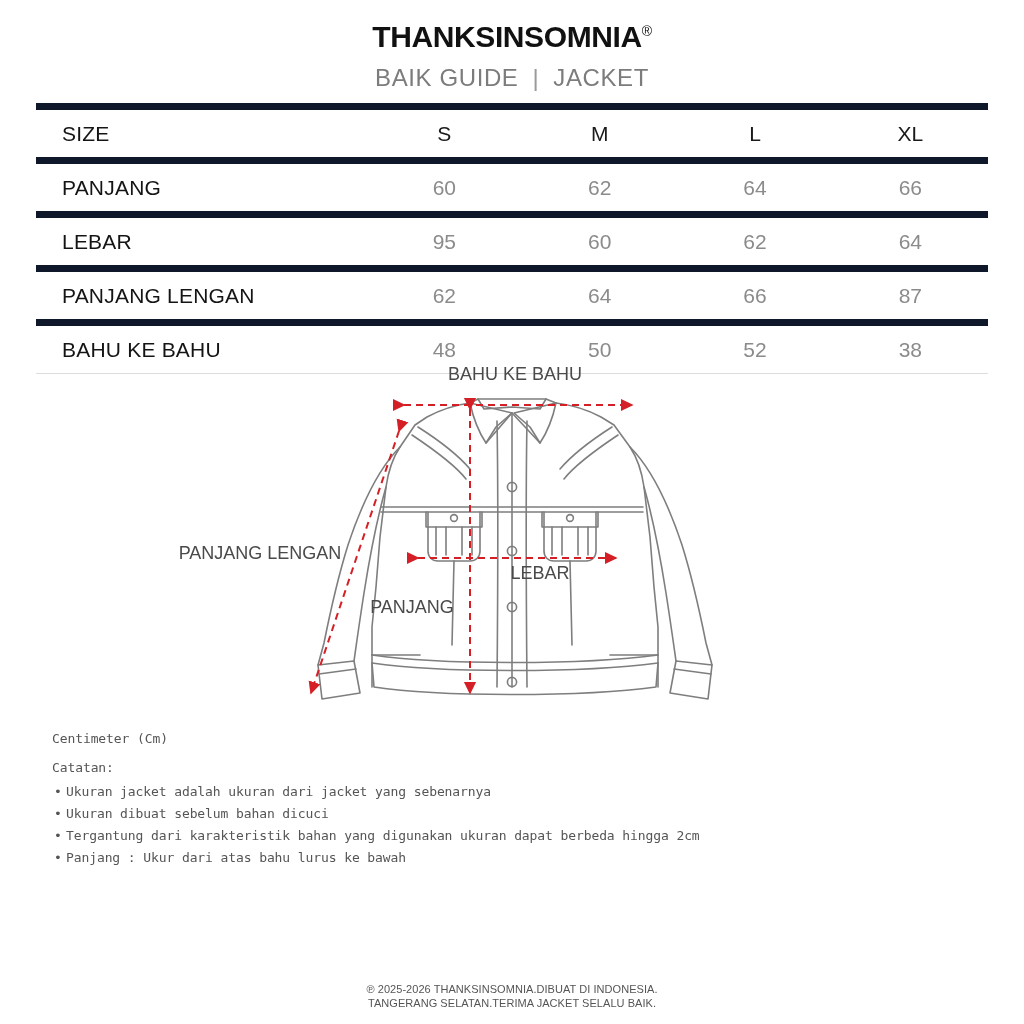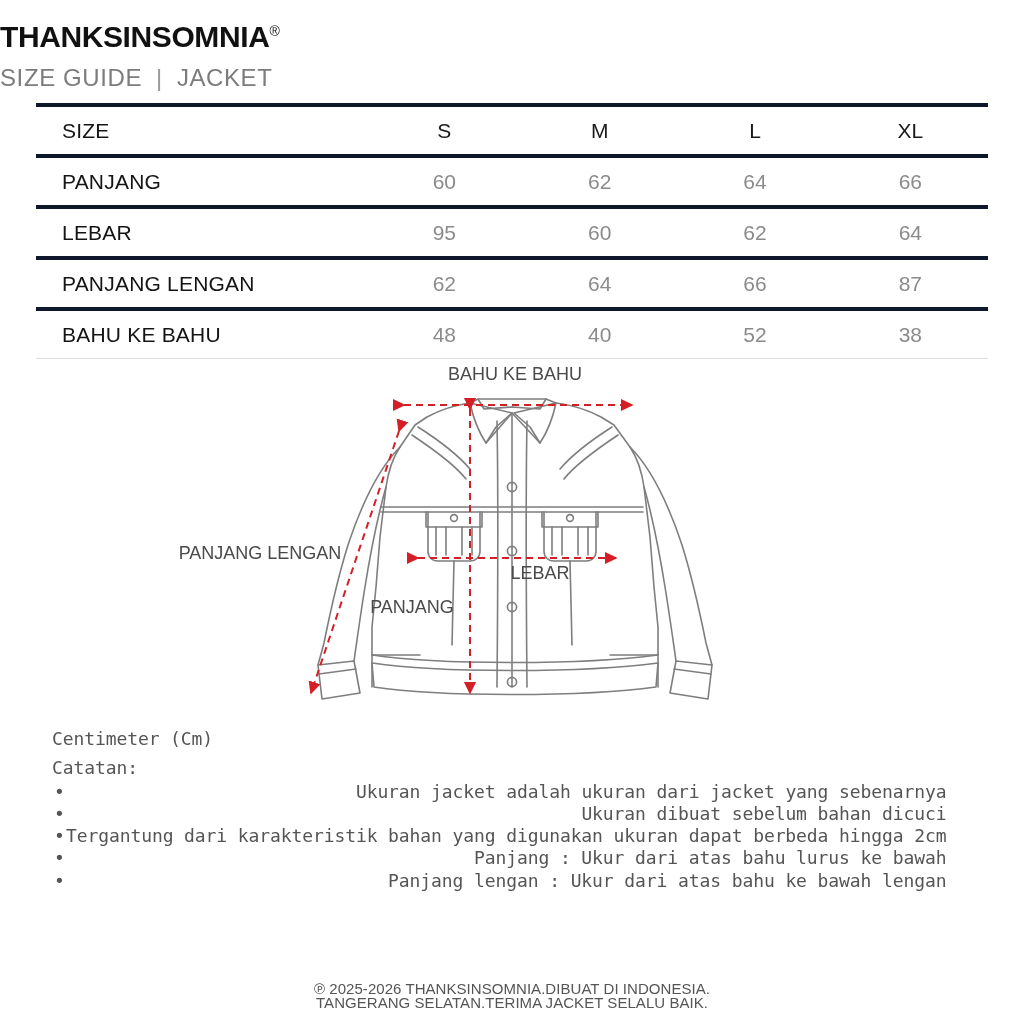--- a/index.html
+++ b/index.html
@@ -12,21 +12,21 @@
     width: 1024px;
     height: 1024px;
     position: relative;
     font-family: "Liberation Sans", sans-serif;
     color: #1a1a1a;
     overflow: hidden;
   }
 
   
   .header {
-    text-align: left;
+    text-align: center;
     padding-top: 22px;
   }
   .brand {
     font-size: 30px;
     font-weight: bold;
     letter-spacing: -0.4px;
     color: #111111;
     line-height: 1;
     display: inline-block;
     position: relative;
@@ -52,21 +52,21 @@
   
   .size-table {
     position: absolute;
     left: 36px;
     top: 103px;
     width: 952px;
     border-collapse: collapse;
     table-layout: fixed;
   }
   .size-table tr {
-    border-top: 4px solid #0f172a;
+    border-top: 7px solid #0f172a;
   }
   .size-table tr:last-child {
     border-bottom: 1px solid #dddddd;
   }
   .size-table td, .size-table th {
     height: 47px;
     padding: 0;
     font-weight: normal;
     text-align: center;
     font-size: 21px;
@@ -97,64 +97,63 @@
     height: 370px;
   }
   .diagram svg { display: block; }
 
   
   .notes {
     position: absolute;
     left: 52px;
     top: 728px;
     font-family: "DejaVu Sans Mono", "Liberation Mono", monospace;
-    font-size: 18px;
+    font-size: 13px;
     color: #555555;
     line-height: 22.3px;
     letter-spacing: -0.1px;
   }
   .notes .unit { margin-bottom: 7px; }
   .notes .catatan { margin-bottom: 1px; }
   .notes ul {
     list-style: none;
     margin: 0;
     padding: 0;
-    text-align: right;
   }
   .notes li {
     white-space: pre;
     padding-left: 14px;
     position: relative;
   }
   .notes li::before {
     content: "\2022";
     position: absolute;
     left: 2px;
     top: 0;
   }
 
   
   .footer {
     position: absolute;
     left: 0;
     bottom: 14px;
     width: 1024px;
     text-align: center;
-    font-size: 15px;
+    font-size: 11px;
     color: #555555;
     line-height: 14px;
     letter-spacing: 0.05px;
   }
 </style>
 </head>
 <body>
 
 <div class="header">
   <div class="brand"><span>THANKSINSOMNIA</span><span class="reg">®</span></div>
-  <div class="subtitle"><span>SIZE GUIDE</span><span class="sep">|</span><span>JACKET</span></div>
+  <div class="subtitle"><span>BAIK GUIDE</span><span class="sep">|</span><span>JACKET</span></div>
 </div>
 
 <table class="size-table">
   <colgroup>
     <col class="col-label">
       <col class="col-s">
       <col class="col-m">
       <col class="col-l">
       <col class="col-xl">
   </colgroup>
@@ -185,21 +184,21 @@
     <tr>
       <td class="rowlabel">PANJANG LENGAN</td>
       <td class="val">62</td>
       <td class="val">64</td>
       <td class="val">66</td>
       <td class="val">87</td>
     </tr>
     <tr>
       <td class="rowlabel">BAHU KE BAHU</td>
       <td class="val">48</td>
-      <td class="val">40</td>
+      <td class="val">50</td>
       <td class="val">52</td>
       <td class="val">38</td>
     </tr>
   </tbody>
 </table>
 
 <div class="diagram">
   <svg width="1024" height="370" viewBox="0 0 1024 370" xmlns="http://www.w3.org/2000/svg">
     <defs>
       <marker id="arrHead" markerWidth="7" markerHeight="7" refX="5.6" refY="3.5" orient="auto">
@@ -298,20 +297,19 @@
 </div>
 
 <div class="notes">
   <div class="unit">Centimeter (Cm)</div>
   <div class="catatan">Catatan:</div>
   <ul>
     <li>Ukuran jacket adalah ukuran dari jacket yang sebenarnya</li>
     <li>Ukuran dibuat sebelum bahan dicuci</li>
     <li>Tergantung dari karakteristik bahan yang digunakan ukuran dapat berbeda hingga 2cm</li>
     <li>Panjang : Ukur dari atas bahu lurus ke bawah</li>
-    <li>Panjang lengan : Ukur dari atas bahu ke bawah lengan</li>
   </ul>
 </div>
 
 <div class="footer">
   <div>℗ 2025-2026 THANKSINSOMNIA.DIBUAT DI INDONESIA.</div>
   <div>TANGERANG SELATAN.TERIMA JACKET SELALU BAIK.</div>
 </div>
 
 </body></html>

